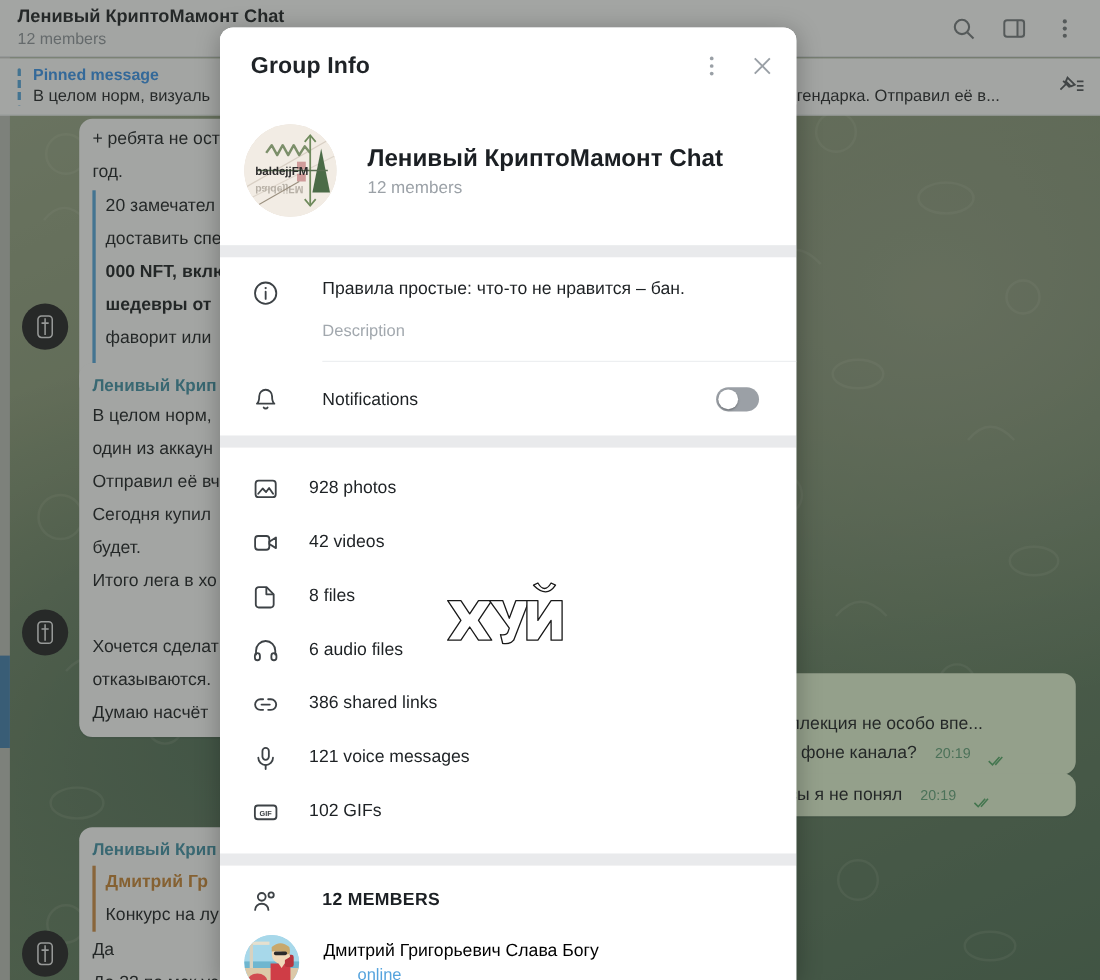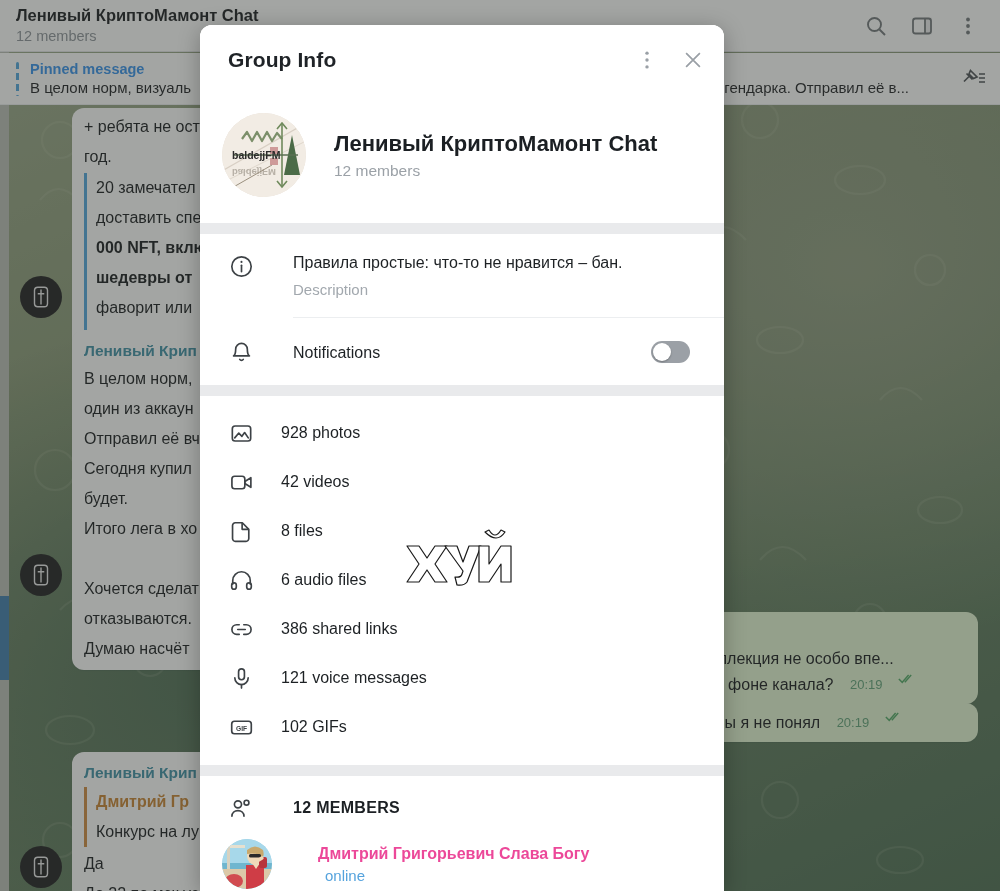--- a/index.html
+++ b/index.html
@@ -113,21 +113,21 @@
   .msg-author {
     color: #3b8ea5; font-weight: bold; font-size: 15.5px; line-height: 27px;
   }
   .msg-author.out { color: #3a8f52; }
   .quote {
     border-left: 3px solid #4ea4de; padding-left: 9px; margin: 1px 0 2px 0;
   }
   .quote.orange { border-left-color: #d08a3e; }
   .quote-name { color: #c8822f; font-weight: bold; }
   .meta {
-    display: inline-flex; align-items: flex-start; gap: 16px;
+    display: inline-flex; align-items: flex-end; gap: 16px;
     font-size: 13px; color: #5fa177; vertical-align: bottom;
     margin-left: 12px;
   }
   .checks { width: 17px; height: 13px; color: #4fa864; }
 
   .avatar-circ {
     position: absolute;
     width: 42px; height: 42px; border-radius: 50%;
     background: #1b1b1d;
     display: flex; align-items: center; justify-content: center;
@@ -190,21 +190,21 @@
     padding: 18px 24px 17px 24px;
     cursor: pointer;
   }
   .info-ico {
     width: 34px; flex: none; display: flex; justify-content: center;
     padding-top: 2px;
   }
   .info-ico svg { width: 25px; height: 25px; color: #3d4246; display:block; }
   .info-body { margin-left: 35px; flex: 1; min-width: 0; }
   .info-main { font-size: 16px; color: #1d2124; line-height: 21px; }
-  .info-sub { font-size: 15px; color: #a2a8ae; line-height: 21px; margin-top: 6px; }
+  .info-sub { font-size: 15px; color: #a2a8ae; line-height: 21px; margin-top: 17px; }
 
   .divider-inset {
     height: 1px; background: #eceef0; margin-left: 93px; margin-right: 0;
   }
 
   .notif-row { align-items: center; padding: 20px 24px 20px 24px; }
   .toggle {
     width: 39px; height: 22px; border-radius: 11px;
     background: #9ba0a6; position: relative; flex: none;
     margin-right: 10px;
@@ -234,21 +234,21 @@
   .member-row {
     display: flex; align-items: center;
     padding: 6px 24px 6px 22px; cursor: pointer;
   }
   .member-ava {
     width: 50px; height: 50px; border-radius: 50%;
     flex: none; overflow: hidden; position: relative;
     background: #9fd2e8;
   }
   .member-meta { margin-left: 22px; }
-  .member-name { font-size: 16px; font-weight: bold; color: #ec4899; line-height: 21px; margin-left: 24px; }
+  .member-name { font-size: 16px; font-weight: normal; color: #000000; line-height: 21px; }
   .member-status { font-size: 15px; color: #55a3dd; line-height: 20px; margin-top: 2px; margin-left: 31px; }
 
   
   .graffiti {
     position: absolute;
     left: 405px; top: 524px;
     width: 112px; height: 62px;
     pointer-events: none;
   }
 </style>

